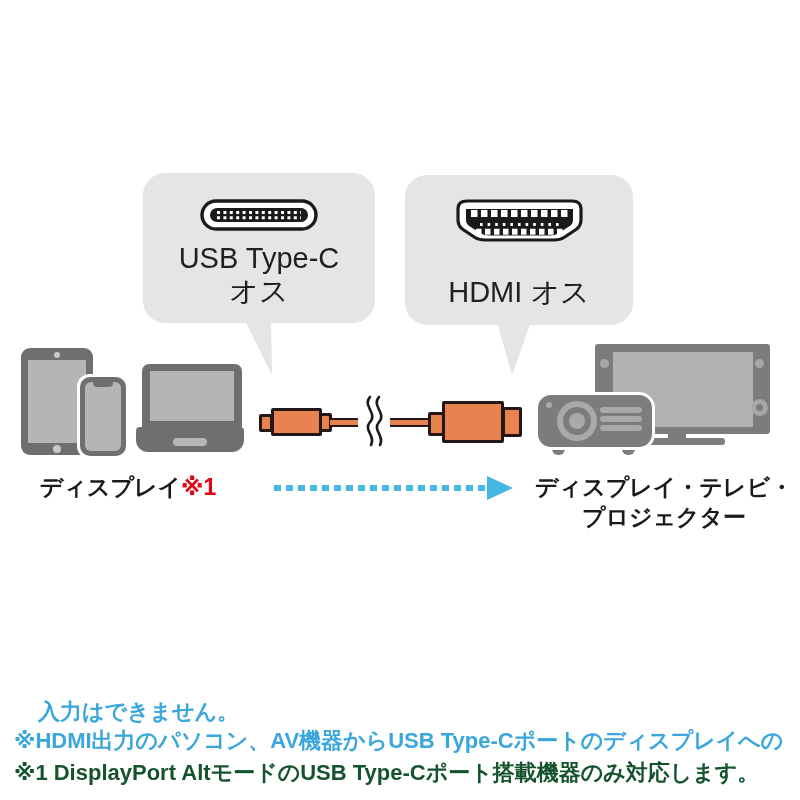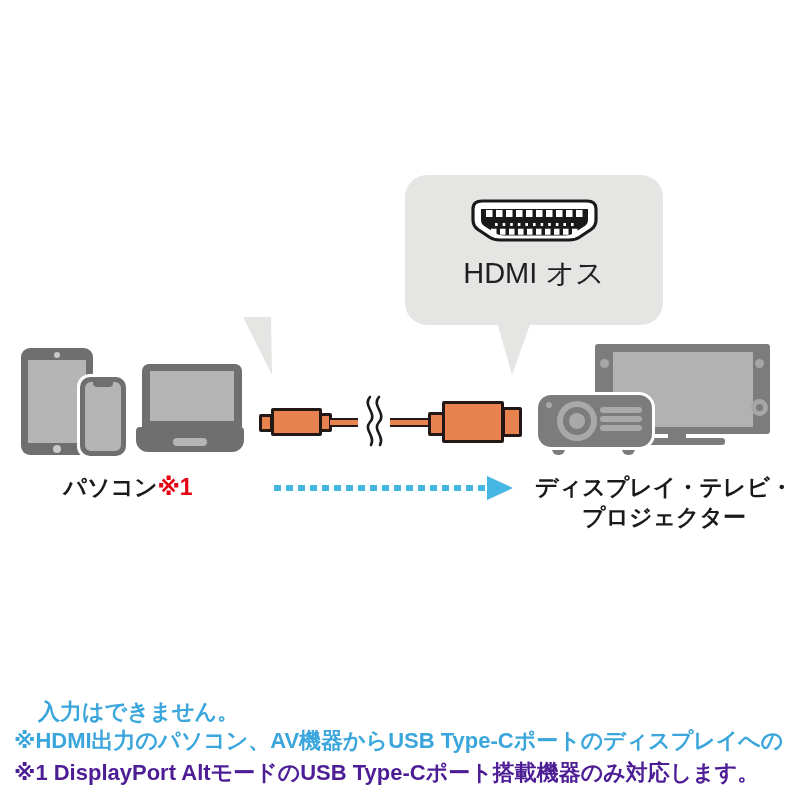--- a/index.html
+++ b/index.html
@@ -48,35 +48,45 @@
   .proj .body{position:absolute;left:0;top:0;width:114px;height:52px;background:#7C7C7C;border-radius:13px;box-shadow:0 0 0 3px #fff;}
   .proj .dot{position:absolute;left:8px;top:7px;width:6px;height:6px;border-radius:50%;background:#A9A9A9;}
   .proj .l1{position:absolute;left:19px;top:6px;width:40px;height:40px;border-radius:50%;background:#A9A9A9;}
   .proj .l2{position:absolute;left:25px;top:12px;width:28px;height:28px;border-radius:50%;background:#7C7C7C;}
   .proj .l3{position:absolute;left:31px;top:18px;width:16px;height:16px;border-radius:50%;background:#A9A9A9;}
   .proj .v{position:absolute;left:62px;width:42px;height:6px;border-radius:3px;background:#A9A9A9;}
   .proj .f{position:absolute;top:49px;width:13px;height:11px;background:#7C7C7C;border-radius:0 0 6px 6px;box-shadow:0 3px 0 0 #fff;}
   
   .note{position:absolute;font-size:22px;font-weight:600;line-height:29px;white-space:nowrap;}
   .note-blue{color:#3AA6DB;}
-  .note-red{color:#4c1d95;}
+  .note-red{color:#14532d;}
 </style>
 </head>
 <body>
 
 <div id="canvas">
 
   <svg class="tail" style="left:240px;top:315px" width="40" height="62" viewBox="0 0 40 62">
     <polygon points="3,2 31,2 32,60" fill="#E5E5E4"></polygon>
   </svg>
+  <div class="bubble" style="left:143px;top:173px;width:232px;height:150px;">
+    <svg style="margin-top:26px" width="118" height="32" viewBox="0 0 118 32">
+      <rect x="2" y="2" width="114" height="28" rx="14" fill="#fff" stroke="#1A1A1A" stroke-width="3.4"></rect>
+      <rect x="10" y="9" width="98" height="14" rx="7" fill="#1A1A1A"></rect>
+      <line x1="17" y1="13.5" x2="101" y2="13.5" stroke="#fff" stroke-width="3" stroke-dasharray="3 3.4"></line>
+      <line x1="17" y1="18.8" x2="101" y2="18.8" stroke="#fff" stroke-width="3" stroke-dasharray="3 3.4"></line>
+    </svg>
+    <div class="bubble-text" style="margin-top:11px">USB Type-C</div>
+    <div class="bubble-text">オス</div>
+  </div>
 
   <svg class="tail" style="left:489px;top:317px" width="48" height="60" viewBox="0 0 48 60">
     <polygon points="7,2 43,2 23,58" fill="#E5E5E4"></polygon>
   </svg>
-  <div class="bubble" style="left:405px;top:175px;width:258px;height:150px;">
+  <div class="bubble" style="left:405px;top:175px;width:228px;height:150px;gap:19px;">
     <svg style="margin-top:24px" width="127" height="44" viewBox="0 0 127 44">
       <path d="M11,2 H116 Q125,2 125,10 V21 Q125,27 120,30.5 L108,38.5 Q104,41 98,41 H29 Q23,41 19,38.5 L7,30.5 Q2,27 2,21 V10 Q2,2 11,2 Z" fill="#fff" stroke="#1A1A1A" stroke-width="3.2"></path>
       <path d="M10,10 H117 V21 Q117,25 113,27.5 L102,34.5 Q99,36.5 94,36.5 H33 Q28,36.5 25,34.5 L14,27.5 Q10,25 10,21 Z" fill="#1A1A1A"></path>
       <line x1="15" y1="14.5" x2="112" y2="14.5" stroke="#fff" stroke-width="7" stroke-dasharray="6.5 3.5"></line>
       <line x1="24" y1="25.5" x2="103" y2="25.5" stroke="#fff" stroke-width="3" stroke-dasharray="2.6 5"></line>
       <line x1="20" y1="32.8" x2="107" y2="32.8" stroke="#fff" stroke-width="6" stroke-dasharray="5.5 3.5"></line>
     </svg>
     <div class="bubble-text" style="margin-top:14px">HDMI オス</div>
   </div>
 
@@ -90,21 +100,21 @@
     <div class="notch"></div>
   </div>
   <div class="abs dark lap-screen">
     <div class="scr light"></div>
   </div>
   <div class="abs dark lap-base">
     <div class="slot light"></div>
   </div>
 
   <div class="dev-label" style="left:0;top:472px;width:256px;">
-    <div><span>パソコン</span><span class="ref-red">※1</span></div>
+    <div><span>ディスプレイ</span><span class="ref-red">※1</span></div>
   </div>
 
   <div class="cab" style="left:259px;top:414px;width:14px;height:18px;"></div>
   <div class="cab" style="left:271px;top:408px;width:51px;height:28px;"></div>
   <div class="cab" style="left:319px;top:413px;width:13px;height:19px;"></div>
   <div class="wire" style="left:330px;top:418px;width:100px;height:9px;"></div>
   <svg class="abs" style="left:358px;top:393px" width="32" height="56" viewBox="0 0 32 56">
     <rect x="0" y="0" width="32" height="56" fill="#fff"></rect>
     <path d="M12,4 c-8,9 8,16 0,25 c-7,8 6,14 1,23" stroke="#1A1A1A" stroke-width="2.6" fill="none" stroke-linecap="round"></path>
     <path d="M21,4 c-8,9 8,16 0,25 c-7,8 6,14 1,23" stroke="#1A1A1A" stroke-width="2.6" fill="none" stroke-linecap="round"></path>

